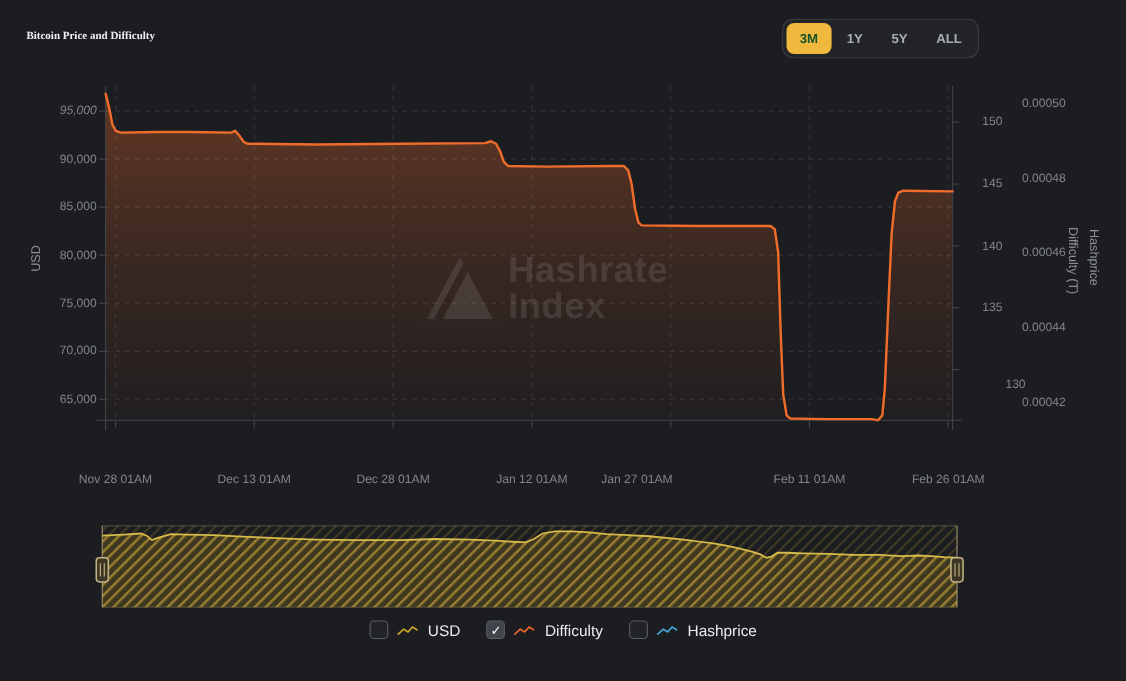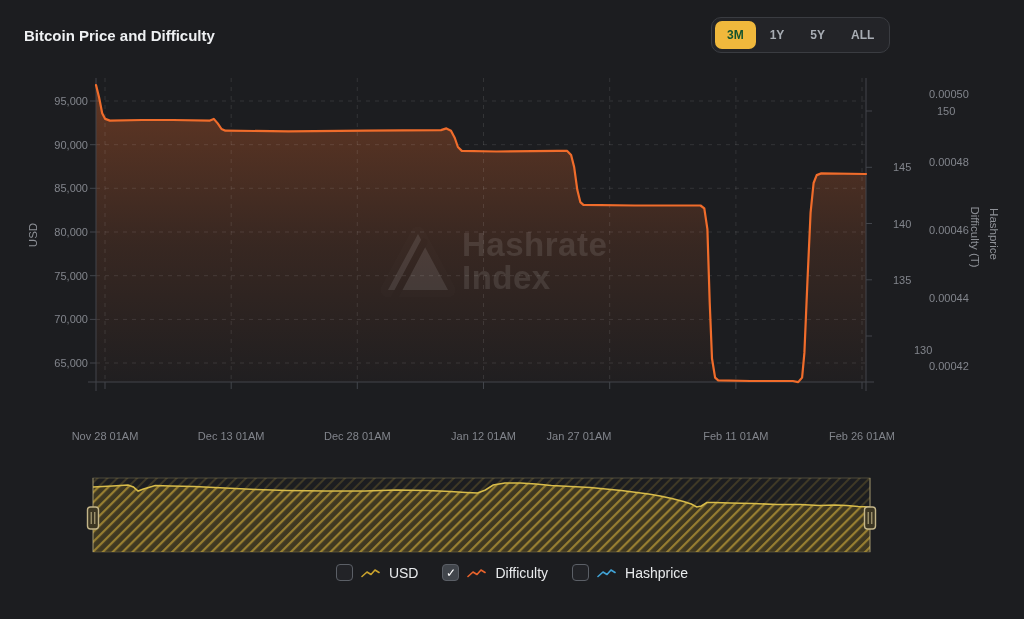--- a/index.html
+++ b/index.html
@@ -2,21 +2,21 @@
 <html><head>
 <meta charset="utf-8">
 <style>
   html,body{margin:0;padding:0;background:#141518;}
   .page{
     position:relative;width:1024px;height:619px;overflow:hidden;
     background:#1c1d20;font-family:"Liberation Sans",sans-serif;
     -webkit-font-smoothing:antialiased;
   }
   .title{
-    position:absolute;left:24px;top:27px;font-size:15px;font-weight:700;color:#eef0f2;
+    position:absolute;left:24px;top:27px;font-size:10px;font-weight:700;color:#eef0f2;font-family:Liberation Serif, serif;
   }
   .range-group{
     position:absolute;left:711px;top:17px;height:36px;box-sizing:border-box;
     display:flex;align-items:center;gap:2px;padding:3px;
     background:#232428;border:1px solid #3a3c41;border-radius:10px;
   }
   .range-btn{
     height:28px;padding:0 12px;border:none;border-radius:7px;background:transparent;
     color:#a8adb4;font-family:"Liberation Sans",sans-serif;font-size:12px;font-weight:700;cursor:pointer;
   }
@@ -164,35 +164,35 @@
           <line x1="871.8" y1="512" x2="871.8" y2="524" stroke="#c3b589" stroke-width="1"></line>
         </g>
       </g>
     </svg>
 
   <div class="axis-title left">USD</div>
   <div class="axis-title r1">Difficulty (T)</div>
   <div class="axis-title r2">Hashprice</div>
 
   <div class="labels" id="labels">
-      <div class="tick yleft" style="left: 20px; top: 101px;">95,000</div>
+      <div class="tick yleft" style="left: 20px; top: 101px; font-style: italic;">95,000</div>
       <div class="tick yleft" style="left: 20px; top: 144.67px;">90,000</div>
       <div class="tick yleft" style="left: 20px; top: 188.34px;">85,000</div>
       <div class="tick yleft" style="left: 20px; top: 232.01px;">80,000</div>
       <div class="tick yleft" style="left: 20px; top: 275.68px;">75,000</div>
       <div class="tick yleft" style="left: 20px; top: 319.35px;">70,000</div>
       <div class="tick yleft" style="left: 20px; top: 363.02px;">65,000</div>
       <div class="tick xbot" style="left: 105px; top: 401px;">Nov 28 01AM</div>
       <div class="tick xbot" style="left: 231.17px; top: 401px;">Dec 13 01AM</div>
       <div class="tick xbot" style="left: 357.34px; top: 401px;">Dec 28 01AM</div>
       <div class="tick xbot" style="left: 483.51px; top: 401px;">Jan 12 01AM</div>
       <div class="tick xbot" style="left: 579px; top: 401px;">Jan 27 01AM</div>
       <div class="tick xbot" style="left: 735.85px; top: 401px;">Feb 11 01AM</div>
       <div class="tick xbot" style="left: 862.02px; top: 401px;">Feb 26 01AM</div>
-      <div class="tick yright" style="left: 877px; top: 111px; margin-left: 44px;">150</div>
+      <div class="tick yright" style="left: 877px; top: 111px;">150</div>
       <div class="tick yright" style="left: 877px; top: 167.25px;">145</div>
       <div class="tick yright" style="left: 877px; top: 223.5px;">140</div>
       <div class="tick yright" style="left: 877px; top: 279.75px;">135</div>
       <div class="tick yright" style="left: 877px; top: 350px; margin-left: 21px;">130</div>
       <div class="tick yright" style="left: 913px; top: 94px;">0.00050</div>
       <div class="tick yright" style="left: 913px; top: 162px;">0.00048</div>
       <div class="tick yright" style="left: 913px; top: 230px;">0.00046</div>
       <div class="tick yright" style="left: 913px; top: 298px;">0.00044</div>
       <div class="tick yright" style="left: 913px; top: 366px;">0.00042</div>
     </div>

